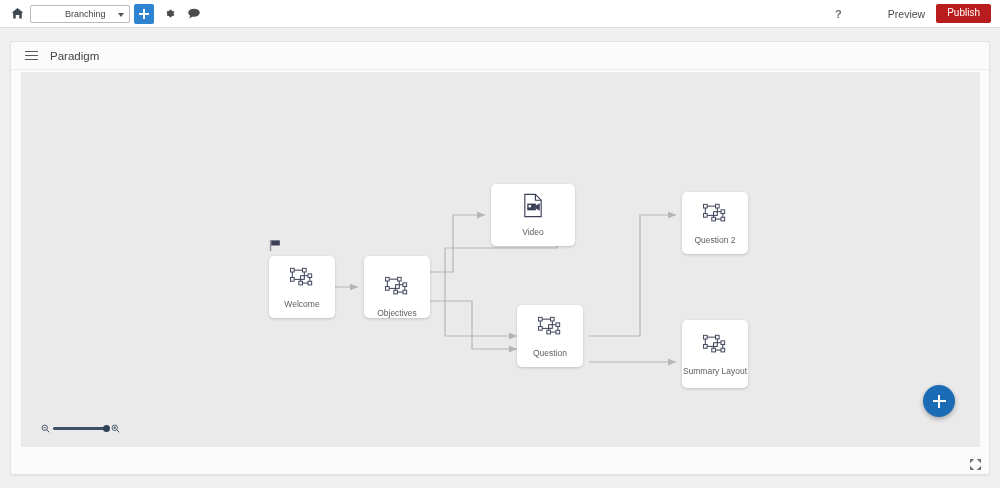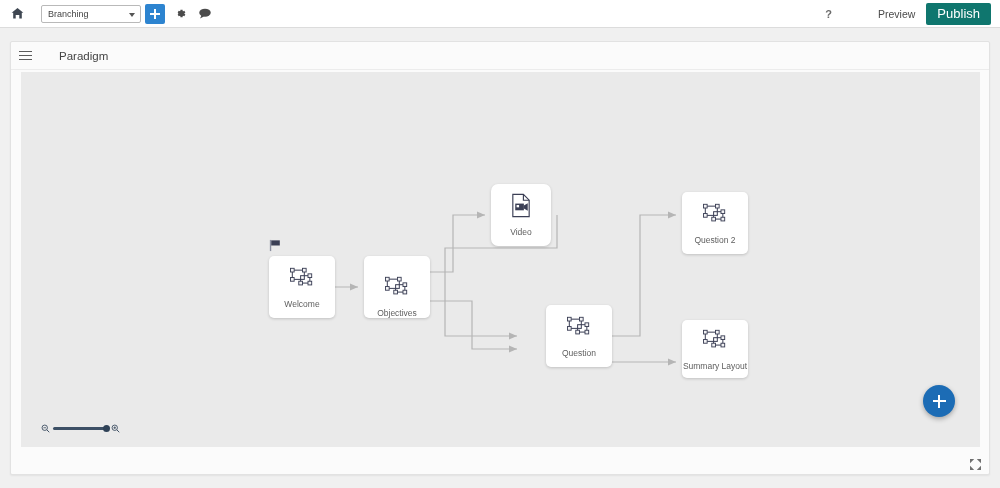--- a/index.html
+++ b/index.html
@@ -25,26 +25,27 @@
   .home-btn {
     width: 20px; height: 20px;
     display: flex; align-items: center; justify-content: center;
     cursor: pointer;
   }
   .home-btn svg { display: block; }
 
   .proj-select {
     position: relative;
     width: 100px; height: 18px;
-    margin-left: 14px;
+    margin-left: 3px;
     border: 1px solid #b9b9b9;
     background: #fff;
     border-radius: 2px;
     display: flex; align-items: center;
     cursor: pointer;
+    padding-left: 28px;
   }
   .proj-select .label {
     font-size: 9px; color: #444; padding-left: 6px;
     white-space: nowrap; overflow: hidden;
   }
   .proj-select .caret {
     position: absolute; right: 5px; top: 50%;
     width: 0; height: 0;
     margin-top: -1px;
     border-left: 3px solid transparent;
@@ -71,44 +72,44 @@
   }
 
   .help-q {
     font-size: 11px; font-weight: bold; color: #6b6b6b;
     cursor: pointer; user-select: none;
   }
   .preview-link {
     font-size: 10.5px; color: #4a4a4a; cursor: pointer; margin-left: 35px;
   }
   .publish-btn {
-    background: #0f766e;
+    background: #b91c1c;
     color: #fff;
-    font-size: 13px;
+    font-size: 10px;
     border-radius: 2px;
     padding: 4px 11px 5px 11px;
     cursor: pointer;
     line-height: 1;
   }
 
   
   .panel {
     position: absolute;
     left: 10px; top: 41px;
     width: 980px; height: 434px;
     background: #fbfbfb;
     border: 1px solid #e2e2e2;
     border-radius: 2px;
     box-shadow: 0 1px 2px rgba(0,0,0,0.06);
   }
   .panel-header {
     height: 28px;
     display: flex; align-items: center;
-    padding-left: 8px;
-    gap: 27px;
+    padding-left: 14px;
+    gap: 12px;
     border-bottom: 1px solid #ececec;
   }
   .hamburger { width: 13px; cursor: pointer; }
   .hamburger span {
     display: block; height: 1.5px; background: #5a5a5a; margin: 2.5px 0;
   }
   .panel-title { font-size: 11.5px; color: #444; }
 
   
   .canvas {
@@ -311,21 +312,21 @@
             <rect x="2.5" y="12.5" width="4" height="4"></rect>
             <rect x="21.5" y="8.5" width="4" height="4"></rect>
               <rect x="21.5" y="16.5" width="4" height="4"></rect>
             <rect x="11.5" y="16.5" width="4" height="4"></rect>
           </g>
         </svg>
       </span>
       <span class="node-label">Objectives</span>
     </div>
 
-    <div class="node" style="left:470px; top:112px; width:60px; height:62px;border-radius:7px;">
+    <div class="node" style="left:470px; top:112px; width:84px; height:62px;">
       <span class="node-icon">
         <svg width="22" height="25" viewBox="0 0 22 26" aria-hidden="true">
           <path d="M2.5 1.5h11l6 6v17h-17z" fill="none" stroke="#3b3f55" stroke-width="1.2"></path>
           <path d="M13.5 1.5v6h6" fill="none" stroke="#3b3f55" stroke-width="1.2"></path>
           <rect x="5" y="11" width="9" height="7" fill="#3b3f55"></rect>
           <polygon points="14,13 18,10.6 18,18.4 14,16" fill="#3b3f55"></polygon>
           <rect x="6.4" y="12.5" width="2.6" height="2.4" fill="#ffffff"></rect>
         </svg>
       </span>
       <span class="node-label">Video</span>
@@ -344,41 +345,41 @@
             <rect x="2.5" y="12.5" width="4" height="4"></rect>
             <rect x="21.5" y="8.5" width="4" height="4"></rect>
               <rect x="21.5" y="16.5" width="4" height="4"></rect>
             <rect x="11.5" y="16.5" width="4" height="4"></rect>
           </g>
         </svg>
       </span>
       <span class="node-label">Question 2</span>
     </div>
 
-    <div class="node" style="left:525px; top:233px; width:66px; height:62px;">
+    <div class="node" style="left:496px; top:233px; width:66px; height:62px;">
       <span class="node-icon">
         <svg width="28" height="24" viewBox="0 0 30 26" aria-hidden="true">
           <g stroke="#3b3f55" stroke-width="1.1" fill="none">
             <rect x="4.5" y="4.5" width="13" height="10"></rect>
             <rect x="13.5" y="10.5" width="10" height="8"></rect>
           </g>
           <g fill="#f2f2f4" stroke="#3b3f55" stroke-width="1">
             <rect x="2.5" y="2.5" width="4" height="4"></rect>
               <rect x="15.5" y="2.5" width="4" height="4"></rect>
             <rect x="2.5" y="12.5" width="4" height="4"></rect>
             <rect x="21.5" y="8.5" width="4" height="4"></rect>
               <rect x="21.5" y="16.5" width="4" height="4"></rect>
             <rect x="11.5" y="16.5" width="4" height="4"></rect>
           </g>
         </svg>
       </span>
       <span class="node-label">Question</span>
     </div>
 
-    <div class="node" style="left:661px; top:248px; width:66px; height:58px;">
+    <div class="node" style="left:661px; top:248px; width:66px; height:68px;">
       <span class="node-icon">
         <svg width="28" height="24" viewBox="0 0 30 26" aria-hidden="true">
           <g stroke="#3b3f55" stroke-width="1.1" fill="none">
             <rect x="4.5" y="4.5" width="13" height="10"></rect>
             <rect x="13.5" y="10.5" width="10" height="8"></rect>
           </g>
           <g fill="#f2f2f4" stroke="#3b3f55" stroke-width="1">
             <rect x="2.5" y="2.5" width="4" height="4"></rect>
               <rect x="15.5" y="2.5" width="4" height="4"></rect>
             <rect x="2.5" y="12.5" width="4" height="4"></rect>

